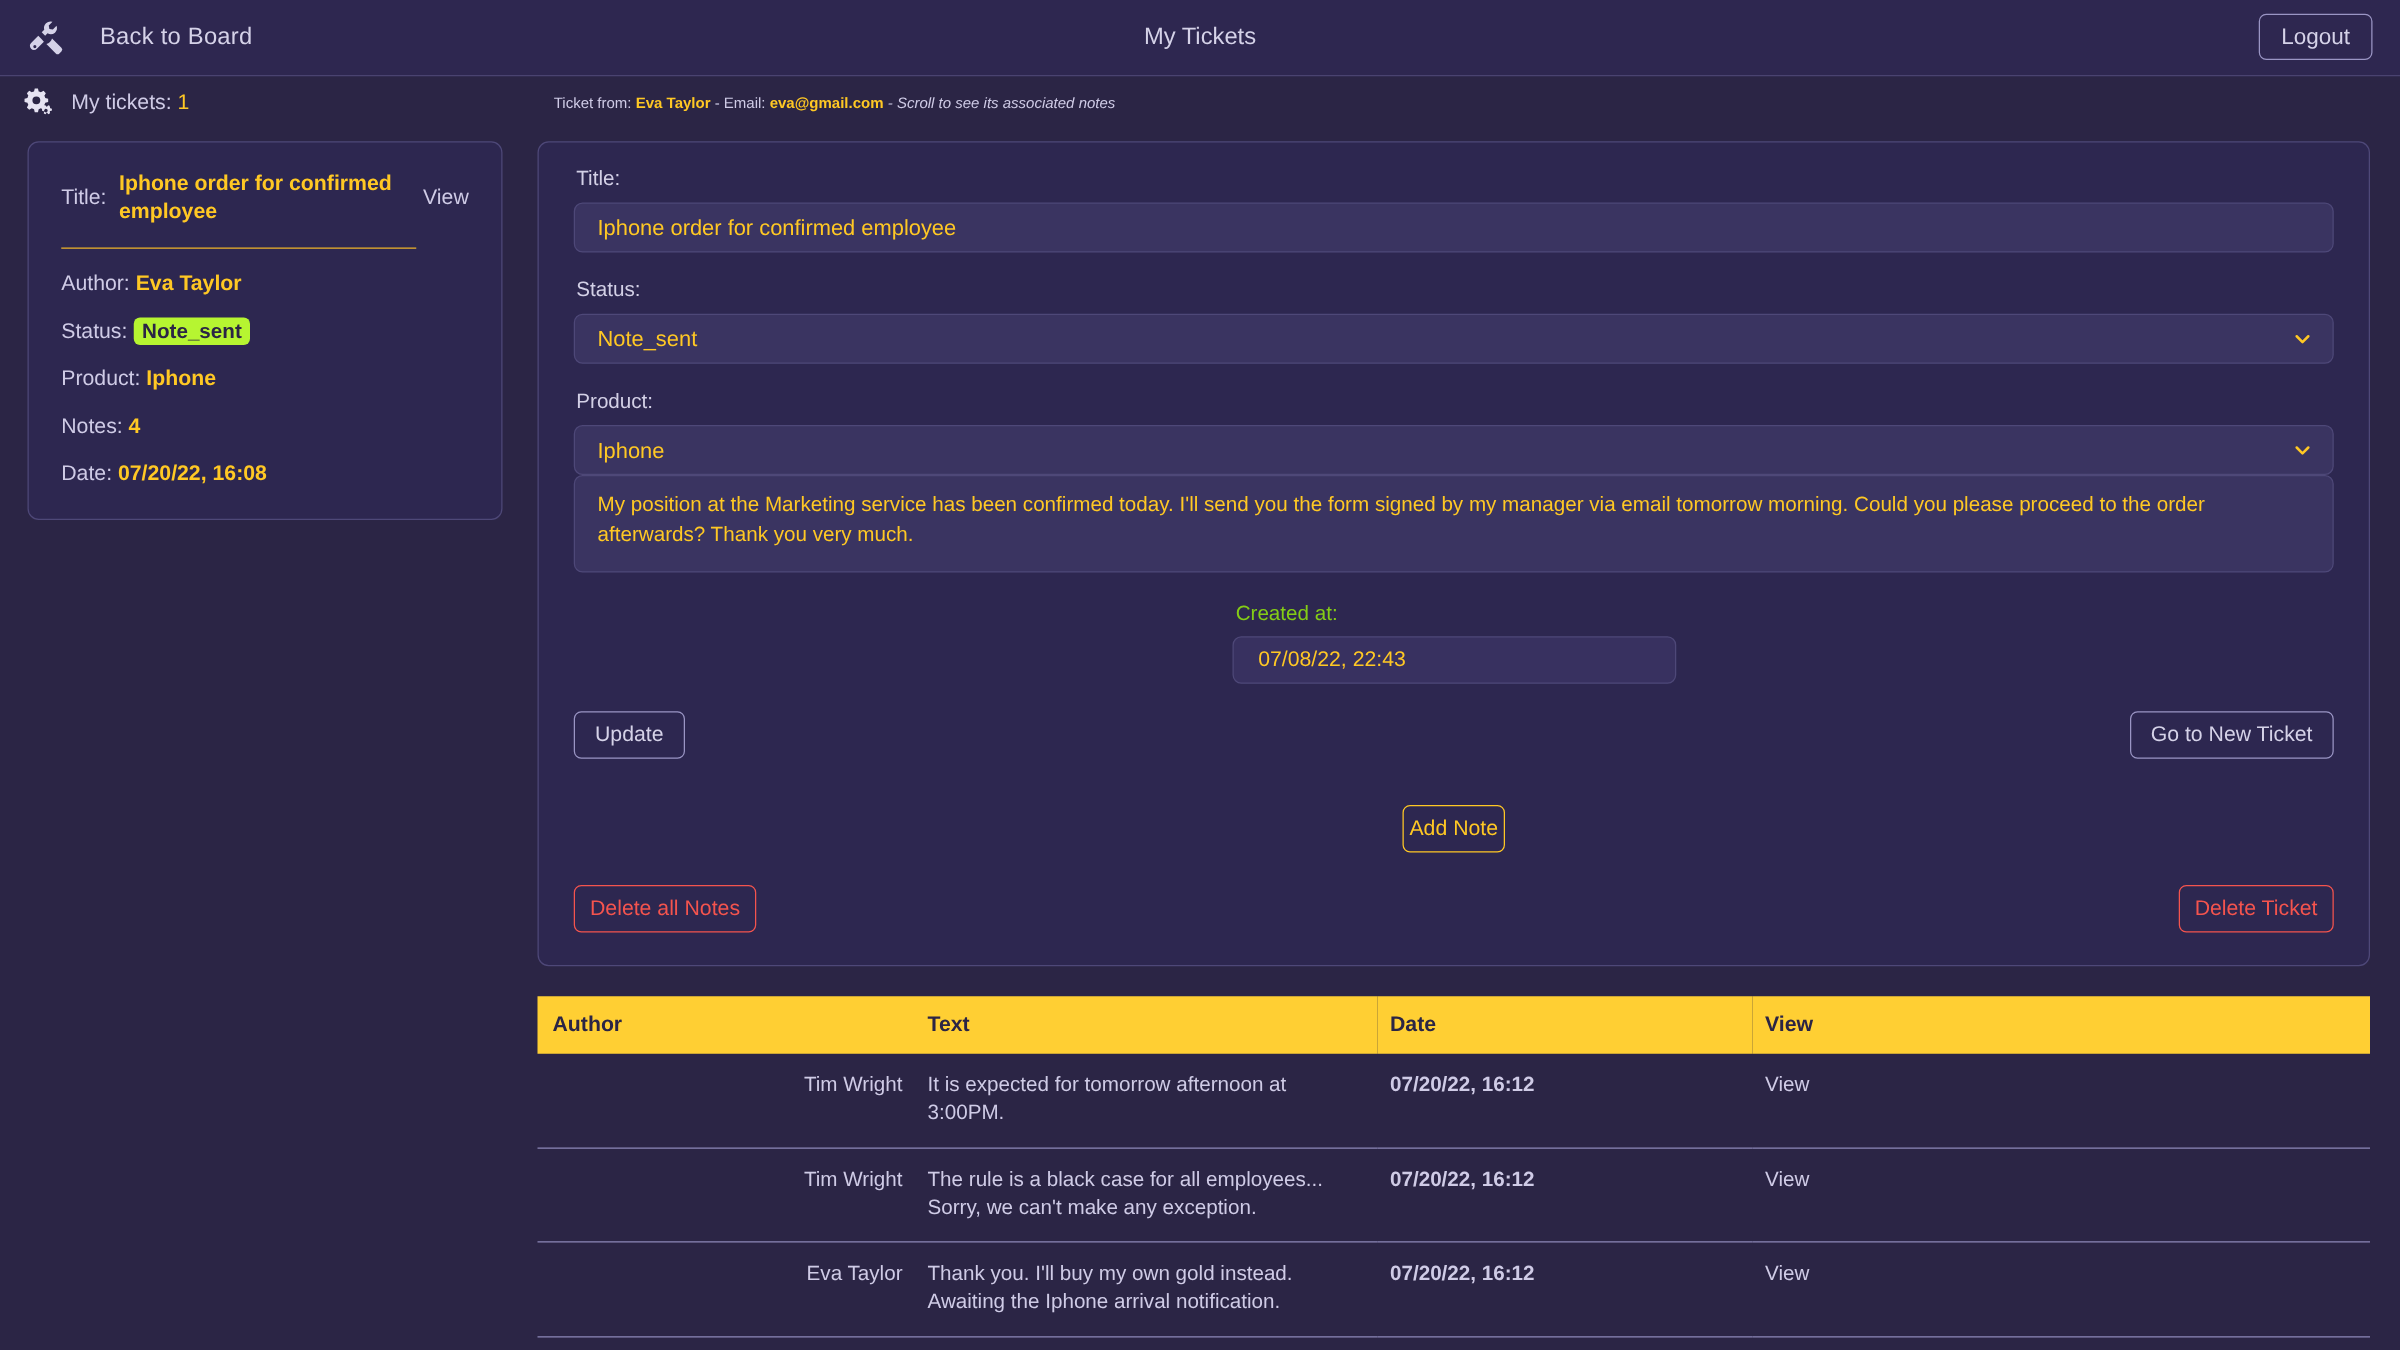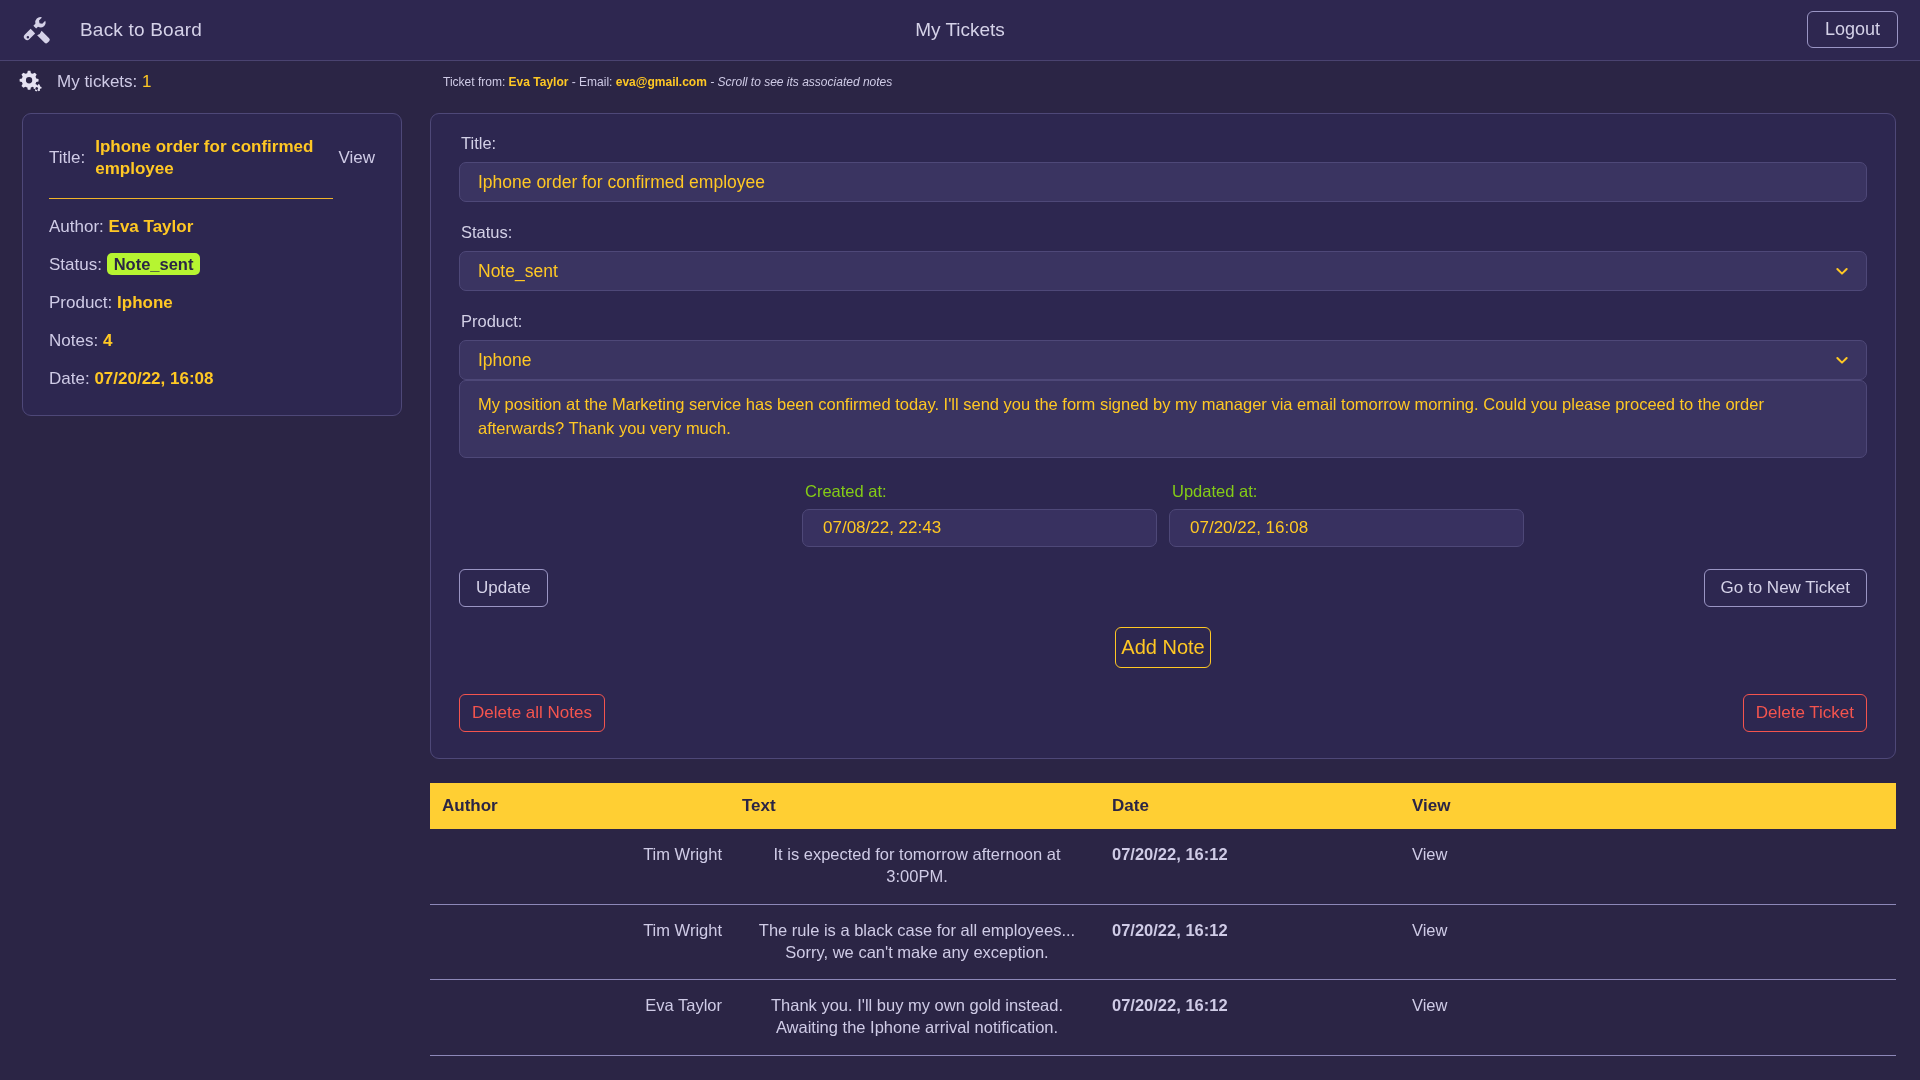--- a/index.html
+++ b/index.html
@@ -97,23 +97,23 @@
     height:38px;display:flex;align-items:center;padding:0 20px;
     font-size:17px;color:#ffc824;box-sizing:border-box;
   }
   .btn-row{display:flex;align-items:center;justify-content:space-between;margin-top:22px;}
   .btn{
     background:transparent;border:1px solid #9a95c4;border-radius:6px;
     color:#d5d2e8;font-size:17px;padding:8px 16px;cursor:pointer;
     font-family:"Liberation Sans", sans-serif;
   }
   .btn-note{
-    display:block;margin:20px auto 0 auto;
+    display:block;margin:37px auto 0 auto;
     border:1px solid #ffc824;color:#ffc824;background:transparent;
-    border-radius:6px;font-size:20px;padding:8px 5px;cursor:pointer;
+    border-radius:6px;font-size:17px;padding:8px 5px;cursor:pointer;
     font-family:"Liberation Sans", sans-serif;
   }
   .btn-danger{
     background:transparent;border:1px solid #f4544e;border-radius:6px;
     color:#f4544e;font-size:17px;padding:8px 12px;cursor:pointer;
     font-family:"Liberation Sans", sans-serif;
   }
   .btn-row2{display:flex;align-items:center;justify-content:space-between;margin-top:26px;}
   
   .notes-table{
@@ -123,21 +123,21 @@
     background:#ffcf33;color:#2b2545;font-size:17px;font-weight:700;
     text-align:left;padding:13px 0 13px 10px;
   }
   .notes-table thead th:first-child{padding-left:12px;}
   .notes-table tbody td{
     font-size:16.5px;color:#cfcbe6;padding:14px 10px 16px 10px;
     border-bottom:1px solid #8d88b8;vertical-align:top;line-height:1.35;
   }
   .notes-table tbody td:first-child{padding-left:12px;text-align:right;}
   .col-author{width:290px;}
-  .col-text{width:360px;text-align:center;}
+  .col-text{width:360px;}
   .col-date{width:290px;}
   .col-view{width:auto;}
   .td-date{color:#ffc824;font-weight:600;}
   .td-view{color:#cfcbe6;cursor:pointer;}
 </style>
 </head>
 <body>
 
 <div class="navbar">
   <div class="nav-left">
@@ -235,24 +235,20 @@
             </svg>
         </span>
       </div>
 
       <div class="textarea-box">My position at the Marketing service has been confirmed today. I'll send you the form signed by my manager via email tomorrow morning. Could you please proceed to the order afterwards? Thank you very much.</div>
 
       <div class="dates-row">
         <div class="date-cell">
           <div class="date-lbl">Created at:</div>
           <div class="date-box">07/08/22, 22:43</div>
-        </div>
-        <div class="date-cell">
-          <div class="date-lbl">Updated at:</div>
-          <div class="date-box">07/20/22, 16:08</div>
         </div>
       </div>
 
       <div class="btn-row">
         <button class="btn">Update</button>
         <button class="btn">Go to New Ticket</button>
       </div>
 
       <button class="btn-note">Add Note</button>
 

